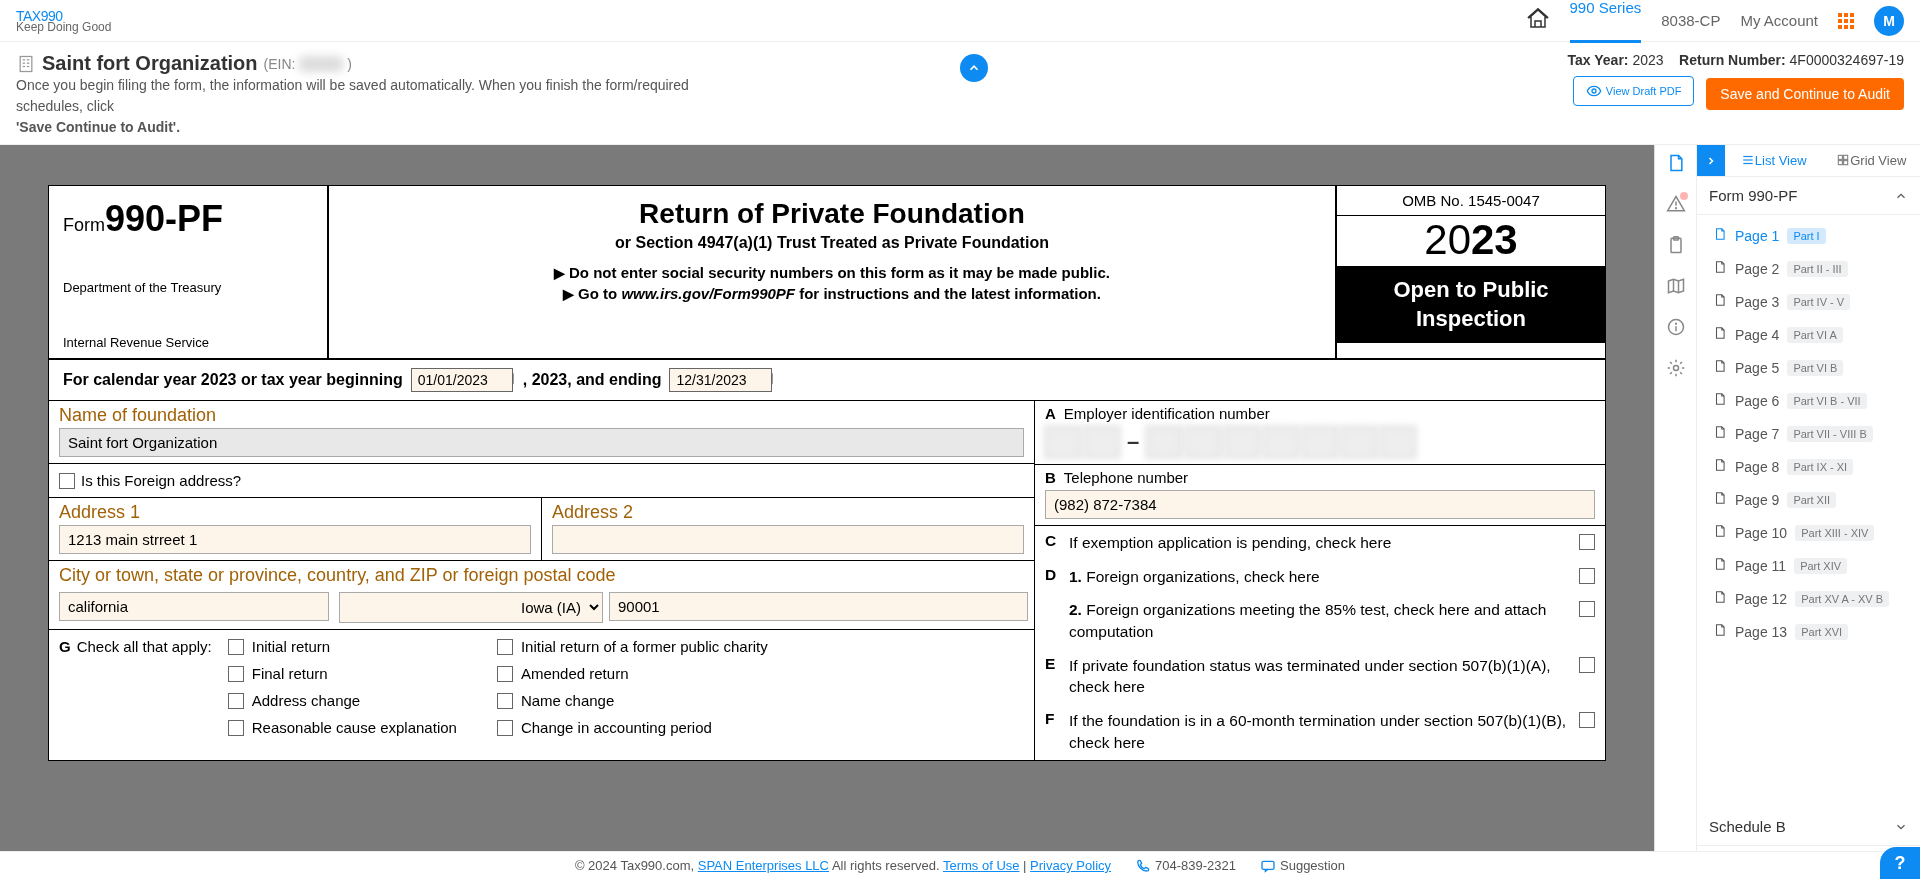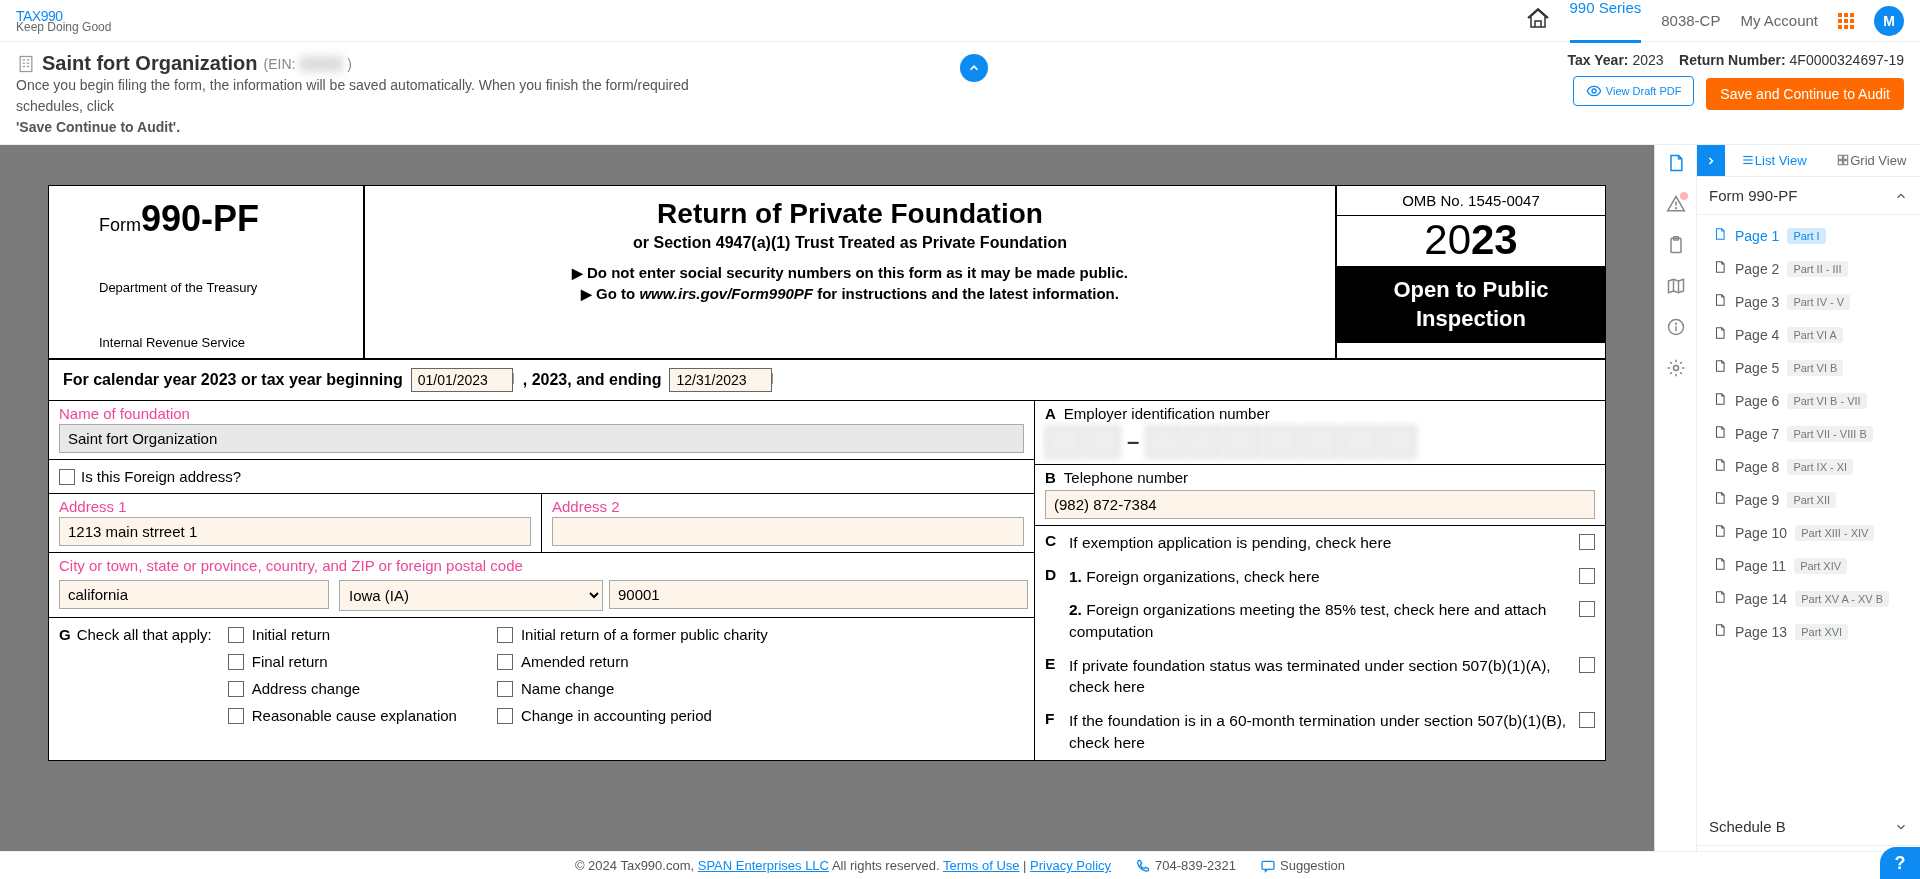--- a/index.html
+++ b/index.html
@@ -35,21 +35,21 @@
   .main-row { display: flex; height: calc(879px - 42px - 70px - 28px); }
 
   
   .form-canvas { flex: 1; background: #7a7a7a; padding: 40px 48px; overflow-y: auto; position: relative; }
   .form-canvas::-webkit-scrollbar { width: 10px; }
   .form-canvas::-webkit-scrollbar-thumb { background: #555; border-radius: 5px; }
   .form-page { background: #fff; margin: 0 auto; width: 100%; border: 1px solid #000; }
 
   
   .form-head { display: flex; border-bottom: 2px solid #000; }
-  .fh-left { width: 280px; border-right: 2px solid #000; padding: 12px 14px 8px 14px; margin-left: 36px; }
+  .fh-left { width: 280px; border-right: 2px solid #000; padding: 12px 14px 8px 14px; }
   .form-num { font-size: 18px; color: #000; }
   .form-num .big { font-size: 36px; font-weight: 900; }
   .dept { font-size: 13px; margin-top: 40px; color: #000; }
   .fh-center { flex: 1; text-align: center; padding: 12px 10px; color: #000; }
   .fh-title { font-size: 28px; font-weight: 900; margin-bottom: 4px; }
   .fh-sub1 { font-size: 16px; font-weight: bold; margin-bottom: 12px; }
   .fh-note { font-size: 15px; font-weight: bold; margin: 4px 0; }
   .fh-note .arrow { font-size: 14px; }
   .fh-right { width: 270px; border-left: 2px solid #000; text-align: center; color: #000; }
   .omb { padding: 6px; border-bottom: 1px solid #000; font-size: 15px; }
@@ -60,33 +60,33 @@
   
   .cal-row { padding: 8px 14px; font-weight: bold; font-size: 16px; border-bottom: 1.5px solid #000; display: flex; align-items: center; gap: 8px; color: #000; }
   .date-input { background: #fdf5e9; border: 1px solid #666; padding: 3px 24px 3px 6px; font-size: 14px; position: relative; font-weight: normal; }
   .cal-icon { margin-left: -22px; color: #666; }
 
   
   .info-grid { display: flex; }
   .ig-left { flex: 1; border-right: 1.5px solid #000; }
   .ig-right { width: 570px; }
   .field-row { padding: 4px 10px 6px 10px; border-bottom: 1px solid #000; }
-  .field-label { font-size: 15px; color: #ec4899; margin-bottom: 2px; }
+  .field-label { font-size: 18px; color: #a16207; margin-bottom: 2px; }
   .field-input { width: 100%; background: #e8e8e8; border: 1px solid #aaa; padding: 5px 8px; font-size: 15px; }
   .field-input.yellow { background: #fdf5e9; }
   .chk-row { padding: 8px 10px; border-bottom: 1px solid #000; display: flex; align-items: center; gap: 6px; font-size: 15px; color: #000; }
   .chk { width: 16px; height: 16px; border: 1.5px solid #666; background: #fff; cursor: pointer; flex-shrink: 0; }
   .addr-row { display: flex; }
   .addr-row > div { flex: 1; padding: 4px 10px 6px 10px; }
   .addr-row > div:first-child { border-right: 1px solid #000; }
   .city-row { display: flex; border-bottom: 1px solid #000; }
   .city-row .c1 { width: 290px; padding: 4px 10px 6px 10px; }
   .city-row .c2 { width: 270px; padding: 4px 6px 6px 0; }
   .city-row .c3 { flex: 1; padding: 4px 6px 6px 0; }
-  .sel { width: 100%; background: #fdf5e9; border: 1px solid #aaa; padding: 5px; font-size: 15px; }
+  .sel { width: 100%; background: #fdf5e9; border: 1px solid #aaa; padding: 5px; font-size: 15px; text-align: right; }
 
   
   .r-field { padding: 4px 10px 6px 10px; border-bottom: 1px solid #000; }
   .r-label { font-size: 15px; color: #000; margin-bottom: 4px; }
   .r-label .let { font-weight: bold; margin-right: 8px; }
   .ein-boxes { display: flex; gap: 3px; align-items: center; }
   .ein-box { width: 36px; height: 32px; background: #eee; border: 1px solid #bbb; filter: blur(3px); }
   .ein-dash { font-size: 22px; font-weight: bold; margin: 0 4px; }
   .r-chk-row { display: flex; padding: 6px 10px; font-size: 15.5px; color: #000; align-items: flex-start; gap: 8px; }
   .r-chk-row .let { font-weight: bold; width: 16px; }
@@ -530,21 +530,21 @@
                 <path d="M15 3 V7 H19"></path>
               </svg></span>
             <span>Page 11</span>
             <span class="badge">Part XIV</span>
           </div>
           <div class="nav-item">
             <span class="pg-icon"><svg viewBox="0 0 24 24" stroke-width="1.8">
                 <path d="M6 3 H15 L19 7 V21 H6 Z"></path>
                 <path d="M15 3 V7 H19"></path>
               </svg></span>
-            <span>Page 14</span>
+            <span>Page 12</span>
             <span class="badge">Part XV A - XV B</span>
           </div>
           <div class="nav-item">
             <span class="pg-icon"><svg viewBox="0 0 24 24" stroke-width="1.8">
                 <path d="M6 3 H15 L19 7 V21 H6 Z"></path>
                 <path d="M15 3 V7 H19"></path>
               </svg></span>
             <span>Page 13</span>
             <span class="badge">Part XVI</span>
           </div>

